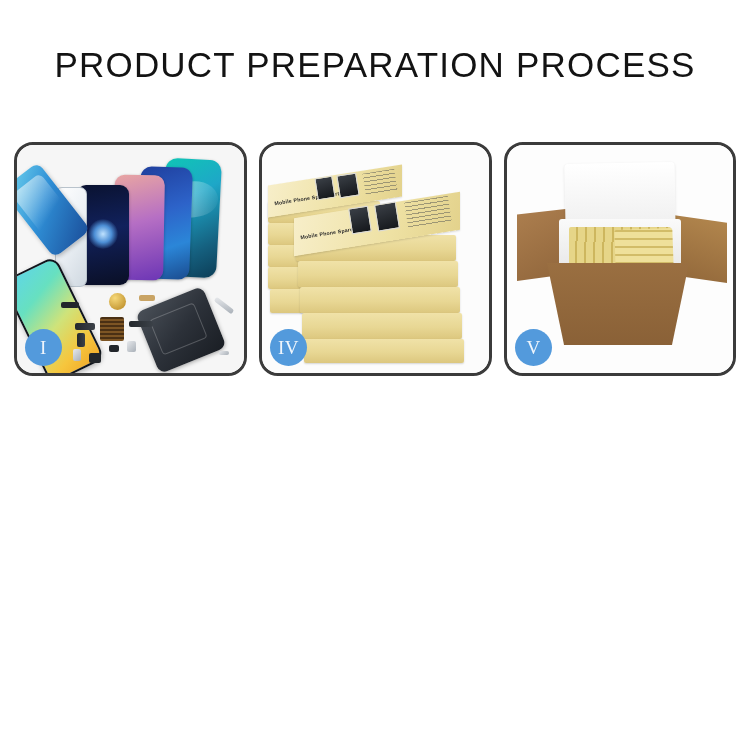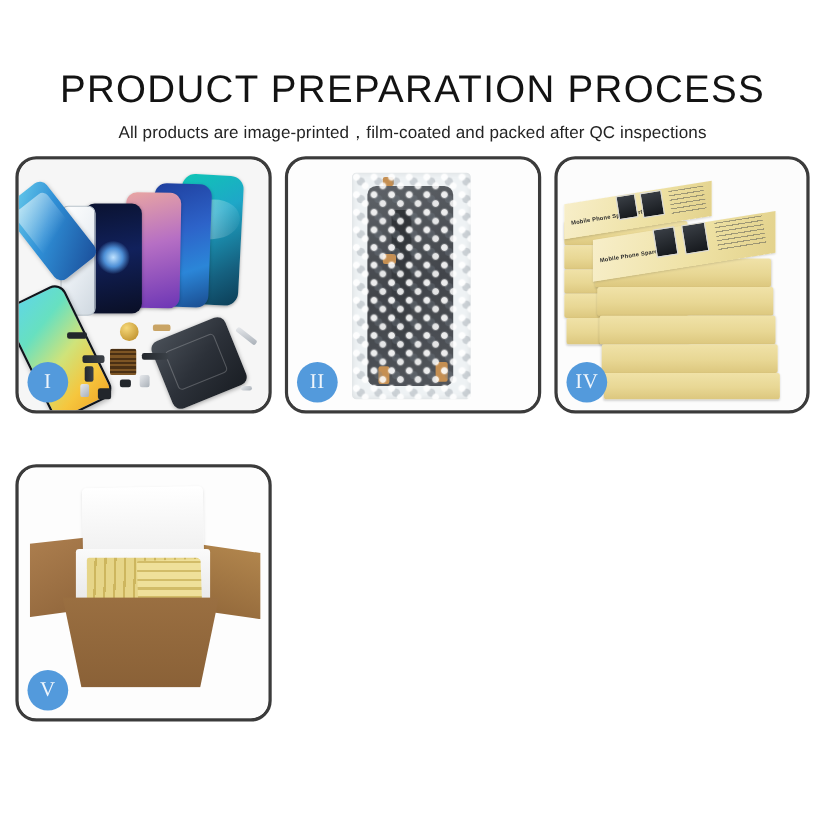--- a/index.html
+++ b/index.html
@@ -5,21 +5,21 @@
   html,body{margin:0;padding:0;}
   body{
     width:750px;height:750px;
     background:#ffffff;
     font-family:"Liberation Sans", sans-serif;
     overflow:hidden;
   }
   .page{position:relative;width:750px;height:750px;}
 
   
-  .header{position:absolute;left:0;top:0;width:750px;text-align:center;margin-top:17px;}
+  .header{position:absolute;left:0;top:0;width:750px;text-align:center;}
   .title{
     font-family:"Liberation Sans", sans-serif;
     font-size:35px;
     letter-spacing:1.2px;
     color:#131313;
     font-weight:400;
     margin-top:44px;
     line-height:42px;
     white-space:nowrap;
   }
@@ -302,21 +302,20 @@
 
   .noclick{pointer-events:none;}
 </style>
 </head>
 <body>
 
 <div class="page">
 
   <div class="header">
     <div class="title">PRODUCT PREPARATION PROCESS</div>
-    <div class="subtitle">All products are image-printed，film-coated and packed after QC inspections</div>
   </div>
 
   <div class="grid">
 
     <div class="panel">
       <div class="panel-inner p1 noclick">
         <div class="ph teal"></div>
         <div class="ph blue-screen"></div>
         <div class="ph purple"></div>
         <div class="ph dark-front"></div>
@@ -335,36 +334,20 @@
         <div class="chip silver" style="left:56px;top:204px;width:8px;height:12px;"></div>
         <div class="chip dark" style="left:72px;top:208px;width:12px;height:10px;"></div>
         <div class="chip dark" style="left:92px;top:200px;width:10px;height:7px;"></div>
         <div class="chip silver" style="left:110px;top:196px;width:9px;height:11px;"></div>
         <div class="chip silver" style="left:196px;top:158px;width:22px;height:5px;transform:rotate(38deg);"></div>
         <div class="chip silver" style="left:202px;top:206px;width:10px;height:4px;"></div>
       </div>
       <div class="badge">I</div>
     </div>
 
-    <div class="panel">
-      <div class="panel-inner p2 noclick">
-        <div class="bw-bag">
-          <div class="bw-item">
-            <div class="strip"></div>
-          </div>
-          <div class="bw-tab" style="left:28px;top:4px;width:10px;height:8px;"></div>
-          <div class="bw-tab" style="left:28px;top:74px;width:12px;height:9px;"></div>
-          <div class="bw-tab" style="left:24px;top:176px;width:10px;height:16px;"></div>
-          <div class="bw-tab" style="left:76px;top:172px;width:11px;height:18px;"></div>
-          <div class="bubbles2"></div>
-          <div class="bubbles"></div>
-        </div>
-      </div>
-      <div class="badge">II</div>
-    </div>
 
 
     <div class="panel">
       <div class="panel-inner p4 noclick">
         <div class="stack">
 
           <div class="sbox" style="left:0px;top:38px;width:112px;height:22px;"></div>
           <div class="sbox" style="left:0px;top:60px;width:112px;height:22px;"></div>
           <div class="sbox" style="left:0px;top:82px;width:112px;height:22px;"></div>
           <div class="sbox" style="left:0px;top:104px;width:112px;height:22px;"></div>

